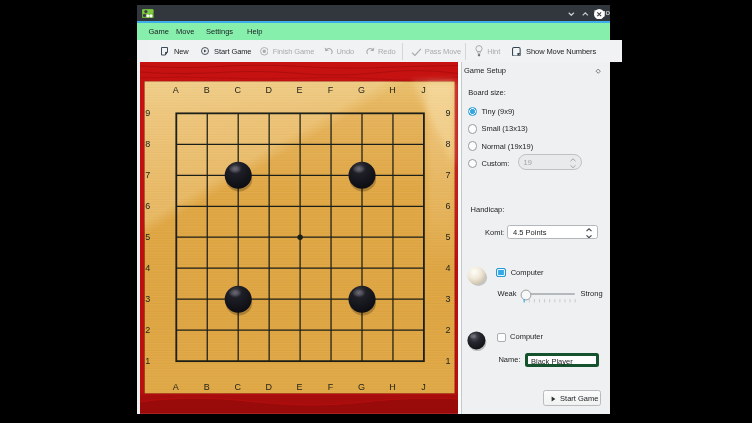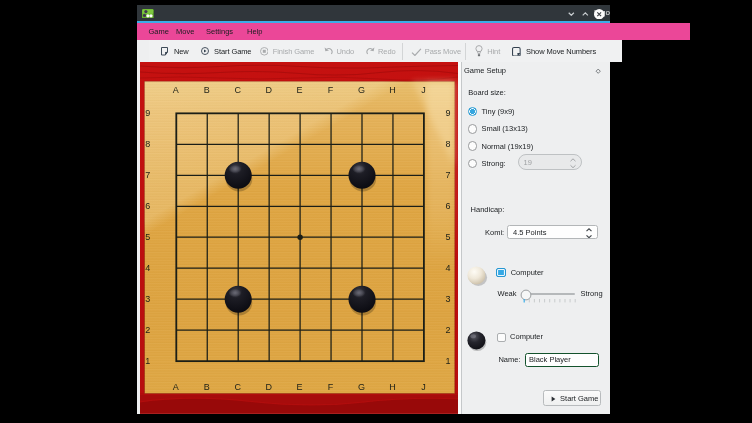--- a/index.html
+++ b/index.html
@@ -6,21 +6,21 @@
   html,body { width:752px; height:423px; background:#000; overflow:hidden;
     font-family:"Liberation Sans", sans-serif; }
   #win { position:absolute; left:137px; top:5px; width:473px; height:408.5px; background:#eff0f1; opacity:0.999; }
   .abs { position:absolute; }
   
   #titlebar { position:absolute; left:0; top:0; width:473px; height:16.3px; background:#31373c; }
   #titlebar .title { position:absolute; left:0; top:3px; width:100%; text-align:right;
      color:#f2f3f3; font-size:8px; }
   #blueline { position:absolute; left:0; top:16.3px; width:473px; height:1.9px; background:#3daee9; }
   
-  #menubar { position:absolute; left:0; top:18.2px; width:553px; height:16.8px; background:#ec4899; }
+  #menubar { position:absolute; left:0; top:18.2px; width:473px; height:16.8px; background:#86efac; }
   .menuitem { position:absolute; top:3.7px; font-size:7.5px; color:#1b1e21; }
   
   #toolbar { position:absolute; left:12px; top:35px; width:473px; height:22px; background:#f1f2f3; }
   .tbtext { position:absolute; top:7px; font-size:7.5px; letter-spacing:-0.1px; color:#1b1e21; }
   .tbtext.dis { color:#a9abad; }
   .tbsep { position:absolute; top:2.5px; width:1px; height:17px; background:#d4d6d7; }
   
   #panel { position:absolute; left:321px; top:57px; width:152px; height:351.5px; background:#eff0f1; }
   #panelsep { position:absolute; z-index:3; left:321px; top:57px; width:3.5px; height:351.5px;
      background:#fbfbfb; border-right:1px solid #c6c9cb; }
@@ -29,21 +29,21 @@
      border:1.1px solid #999b9d; }
   .radio.sel { border:1.2px solid #2d9ed4;
      background:radial-gradient(circle, #36a7e0 0 2.5px, #fdfdfd 2.6px 3.3px, #36a7e0 3.4px); }
   .spin { position:absolute; width:90.7px; height:15px; background:#fff; border:1px solid #b4b7b9;
      border-radius:2.5px; font-size:7.5px; color:#1b1e21; line-height:13.5px; padding-left:4.7px; }
   .spin.dis { background:#e9eaeb; color:#a0a2a4; border-color:#bfc2c4; }
   .checkbox { position:absolute; width:9.6px; height:9.6px; border-radius:2px; background:#fdfdfd;
      border:1.1px solid #acafb1; }
   .checkbox.checked { border:1.1px solid #2798d3; background:#35a9e6;
      box-shadow: inset 0 0 0 1.1px #eaf6fd; }
-  .textinput { position:absolute; width:74.4px; height:14px; background:#fff; border:1px solid #14532d;
+  .textinput { position:absolute; width:74.4px; height:14px; background:#fff; border:3px solid #14532d;
      border-radius:2.5px; font-size:7.5px; color:#1b1e21; line-height:12.5px; padding-left:3.5px; }
   #startbtn { position:absolute; left:85.1px; top:327.9px; width:58.3px; height:16.4px;
      background:linear-gradient(#fcfcfc,#f0f1f1); border:1px solid #b9bcbe; border-radius:2.5px; }
 </style>
 </head>
 <body>
 <div id="win">
 
   <div id="titlebar">
     <svg class="abs" style="left:5.4px; top:3.9px;" width="11.6" height="9.5" viewBox="0 0 11.6 9.5">
@@ -253,21 +253,21 @@
     </svg>
     <div class="plabel" style="left:10.3px; top:26.4px;">Board size:</div>
 
     <div class="radio sel" style="left:9.8px; top:44.5px;"></div>
     <div class="plabel" style="left:23.5px; top:45.1px;">Tiny (9x9)</div>
     <div class="radio" style="left:9.8px; top:61.9px;"></div>
     <div class="plabel" style="left:23.5px; top:62.4px;">Small (13x13)</div>
     <div class="radio" style="left:9.8px; top:79.3px;"></div>
     <div class="plabel" style="left:23.5px; top:79.8px;">Normal (19x19)</div>
     <div class="radio" style="left:9.8px; top:96.6px;"></div>
-    <div class="plabel" style="left:23.5px; top:97.1px;">Strong:</div>
+    <div class="plabel" style="left:23.5px; top:97.1px;">Custom:</div>
     <div class="spin dis" style="left:59.9px; top:92px; width:64px; height:16.4px; line-height:15px;border-radius:8px;">19
       <svg class="abs" style="right:4px; top:3px;" width="8" height="10.5" viewBox="0 0 8 10.5">
         <path d="M1.5 3.2 L4 0.8 L6.5 3.2 M1.5 7.3 L4 9.7 L6.5 7.3" stroke="#a4a6a8" stroke-width="1" fill="none"></path>
       </svg>
     </div>
 
     <div class="plabel" style="left:12.6px; top:143.2px;">Handicap:</div>
     <div class="plabel" style="left:27px; top:166px;">Komi:</div>
     <div class="spin" style="left:49.4px; top:162.6px; height:14.8px; line-height:13.5px;">4.5 Points
       <svg class="abs" style="right:4.5px; top:2.4px;" width="8" height="10.5" viewBox="0 0 8 10.5">

